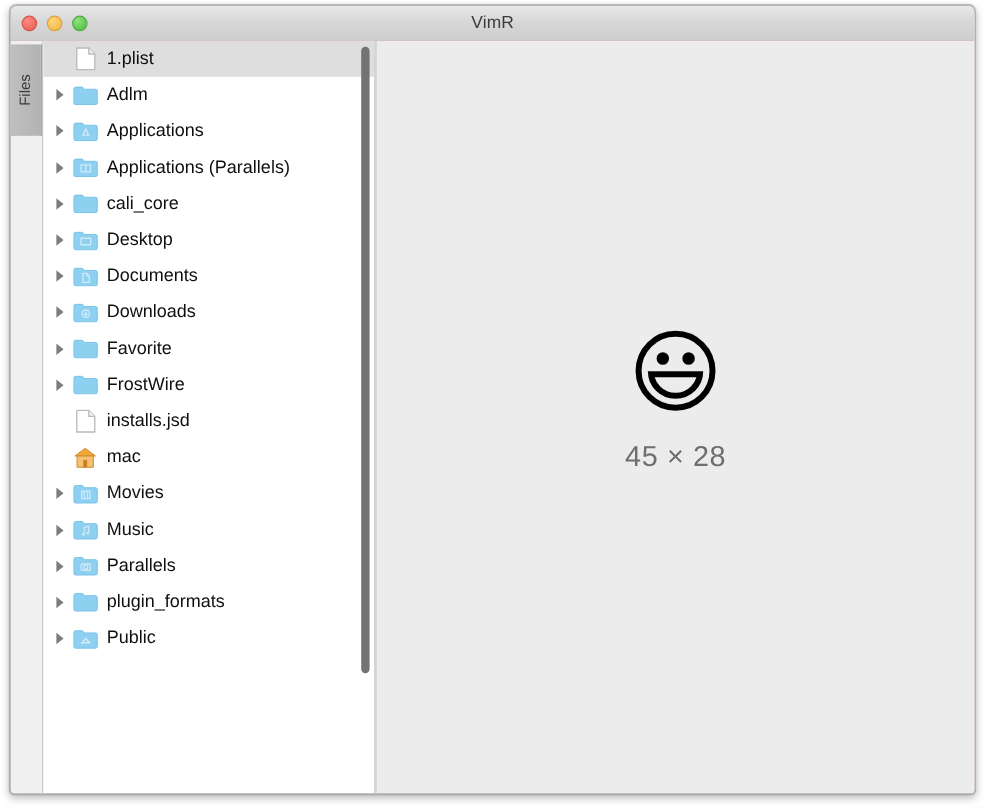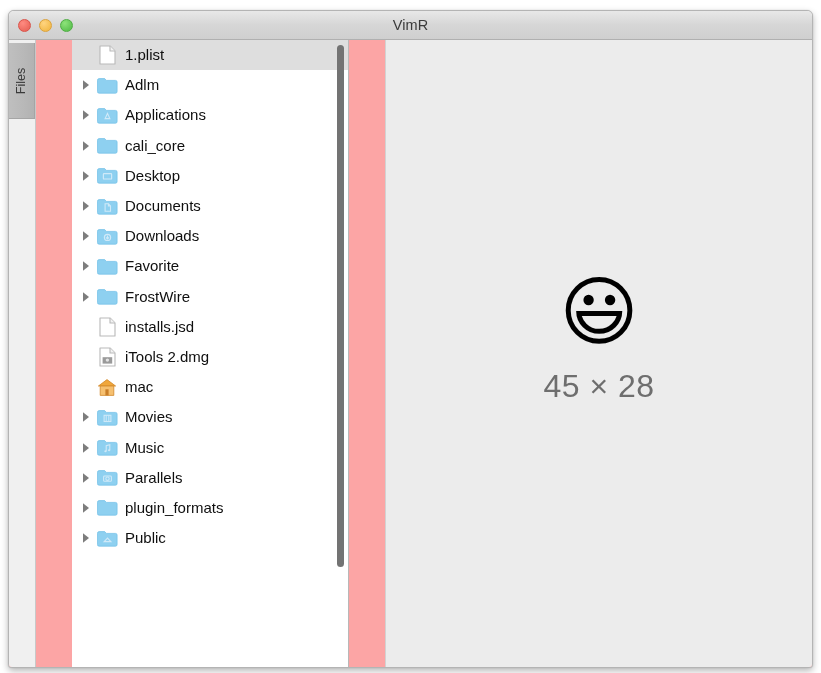--- a/index.html
+++ b/index.html
@@ -16,21 +16,21 @@
     position: relative;
     width: 821px;
     height: 673px;
     background: #ffffff;
   }
 
   
   .window {
     position: absolute;
     left: 8px;
-    top: 10px;
+    top: 4px;
     width: 805px;
     height: 658px;
     border: 1px solid #b4b4b4;
     border-radius: 6px 6px 4px 4px;
     background: #ffffff;
     box-shadow: 0 3px 7px rgba(0,0,0,0.28), 0 0 1px rgba(0,0,0,0.25);
     overflow: hidden;
     box-sizing: border-box;
   }
 
@@ -74,21 +74,20 @@
 
   
   .body-area {
     position: absolute;
     left: 0;
     top: 29px;
     right: 0;
     bottom: 0;
     display: flex;
     background: #fca5a5;
-    gap: 36px;
   }
 
   
   .tabstrip {
     width: 26px;
     background: #f0f0f0;
     border-right: 1px solid #c8c8c8;
     position: relative;
     flex: 0 0 26px;
   }
@@ -193,21 +192,21 @@
     text-align: center;
     margin-top: -28px;
   }
   .emoji {
     font-size: 76px;
     line-height: 1;
     margin-bottom: 18px;
     font-family: "DejaVu Sans", sans-serif;
   }
   .dims {
-    font-size: 32px;
+    font-size: 24px;
     color: #6e6e6e;
     letter-spacing: 0.5px;
   }
 </style>
 </head>
 <body>
 
 <div id="root">
   <div class="window">
 
@@ -269,20 +268,35 @@
             </div>
             <div class="row">
               <span class="disc">
                 <svg width="11" height="12" viewBox="0 0 11 12">
                   <path d="M2 1.2l6 4.8-6 4.8z" fill="#7d7d7d"></path>
                 </svg>
               </span>
               <span class="icon">
                 <svg width="21" height="17" viewBox="0 0 21 17">
                   <path d="M0.5 3.2a1.6 1.6 0 0 1 1.6-1.6h5.6l1.7 1.8h9.1a1.6 1.6 0 0 1 1.6 1.6v9.6a1.6 1.6 0 0 1-1.6 1.6H2.1A1.6 1.6 0 0 1 .5 14.4z" fill="#8ed0f0" stroke="#6fbfe6" stroke-width="0.7"></path>
+                  <rect x="6.6" y="6.4" width="7.8" height="5.8" fill="none" stroke="#cfe9f8" stroke-width="1.1"></rect>
+                  <line x1="10.5" y1="6.4" x2="10.5" y2="12.2" stroke="#cfe9f8" stroke-width="1.1"></line>
+                </svg>
+              </span>
+              <span class="rowlabel">Applications (Parallels)</span>
+            </div>
+            <div class="row">
+              <span class="disc">
+                <svg width="11" height="12" viewBox="0 0 11 12">
+                  <path d="M2 1.2l6 4.8-6 4.8z" fill="#7d7d7d"></path>
+                </svg>
+              </span>
+              <span class="icon">
+                <svg width="21" height="17" viewBox="0 0 21 17">
+                  <path d="M0.5 3.2a1.6 1.6 0 0 1 1.6-1.6h5.6l1.7 1.8h9.1a1.6 1.6 0 0 1 1.6 1.6v9.6a1.6 1.6 0 0 1-1.6 1.6H2.1A1.6 1.6 0 0 1 .5 14.4z" fill="#8ed0f0" stroke="#6fbfe6" stroke-width="0.7"></path>
                 </svg>
               </span>
               <span class="rowlabel">cali_core</span>
             </div>
             <div class="row">
               <span class="disc">
                 <svg width="11" height="12" viewBox="0 0 11 12">
                   <path d="M2 1.2l6 4.8-6 4.8z" fill="#7d7d7d"></path>
                 </svg>
               </span>
@@ -352,32 +366,20 @@
             </div>
             <div class="row">
               <span class="disc"></span>
               <span class="icon">
                 <svg width="17" height="20" viewBox="0 0 17 20">
                   <path d="M1 1h10l5 5v13H1z" fill="#ffffff" stroke="#b9b9b9" stroke-width="1.1" stroke-linejoin="round"></path>
                   <path d="M11 1v5h5" fill="#f2f2f2" stroke="#b9b9b9" stroke-width="1.1" stroke-linejoin="round"></path>
                 </svg>
               </span>
               <span class="rowlabel">installs.jsd</span>
-            </div>
-            <div class="row">
-              <span class="disc"></span>
-              <span class="icon">
-                <svg width="17" height="20" viewBox="0 0 17 20">
-                  <path d="M1 1h10l5 5v13H1z" fill="#ffffff" stroke="#b9b9b9" stroke-width="1.1" stroke-linejoin="round"></path>
-                  <path d="M11 1v5h5" fill="#f2f2f2" stroke="#b9b9b9" stroke-width="1.1" stroke-linejoin="round"></path>
-                  <rect x="3.6" y="10.2" width="9.6" height="6.4" fill="#9a9a9a"></rect>
-                  <circle cx="8.4" cy="13.1" r="1.7" fill="#e3e3e3"></circle>
-                </svg>
-              </span>
-              <span class="rowlabel">iTools 2.dmg</span>
             </div>
             <div class="row">
               <span class="disc"></span>
               <span class="icon">
                 <svg width="20" height="19" viewBox="0 0 20 19">
                   <path d="M10 1.6L18.6 8H1.4z" fill="#f0a73c" stroke="#d2882a" stroke-width="0.8" stroke-linejoin="round"></path>
                   <path d="M3.2 8h13.6v9.4H3.2z" fill="#f6c070" stroke="#d2882a" stroke-width="0.8"></path>
                   <rect x="8.4" y="11.3" width="3.2" height="6.1" fill="#c97e28"></rect>
                 </svg>
               </span>

